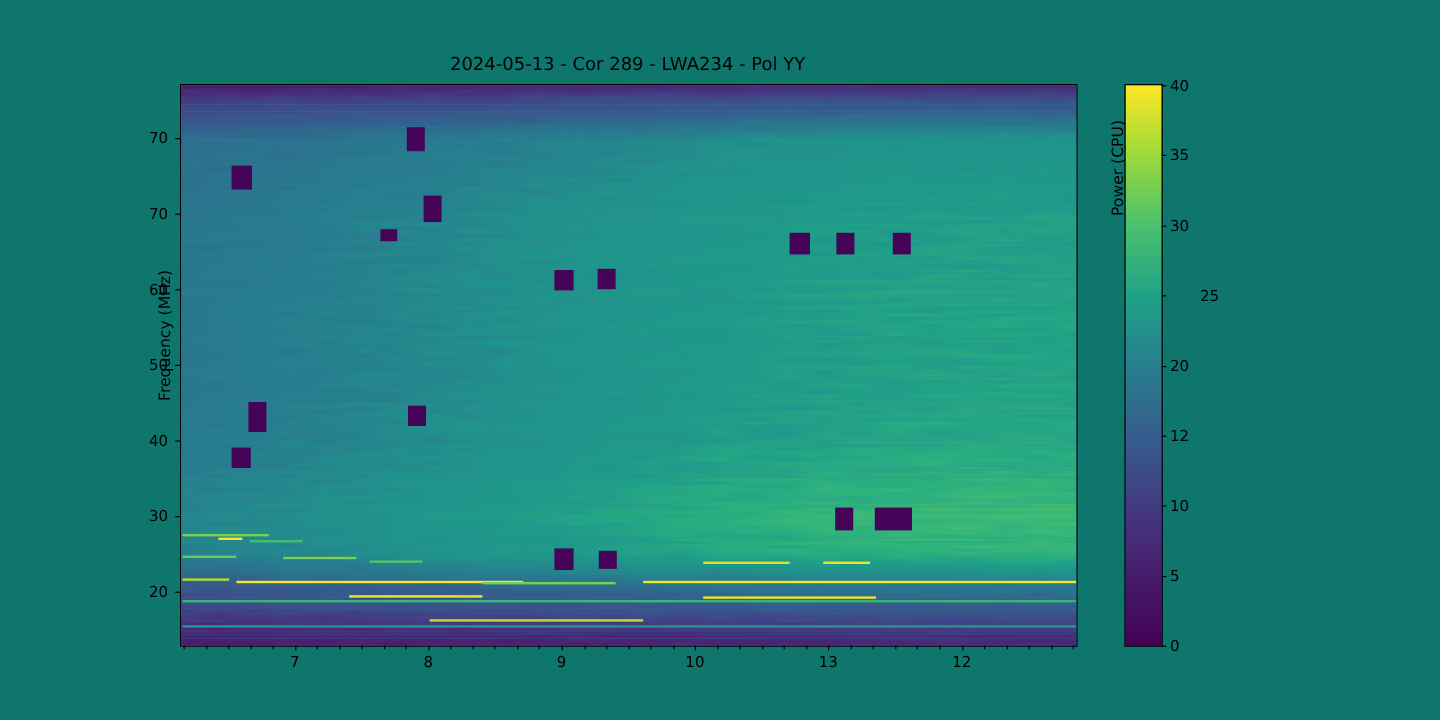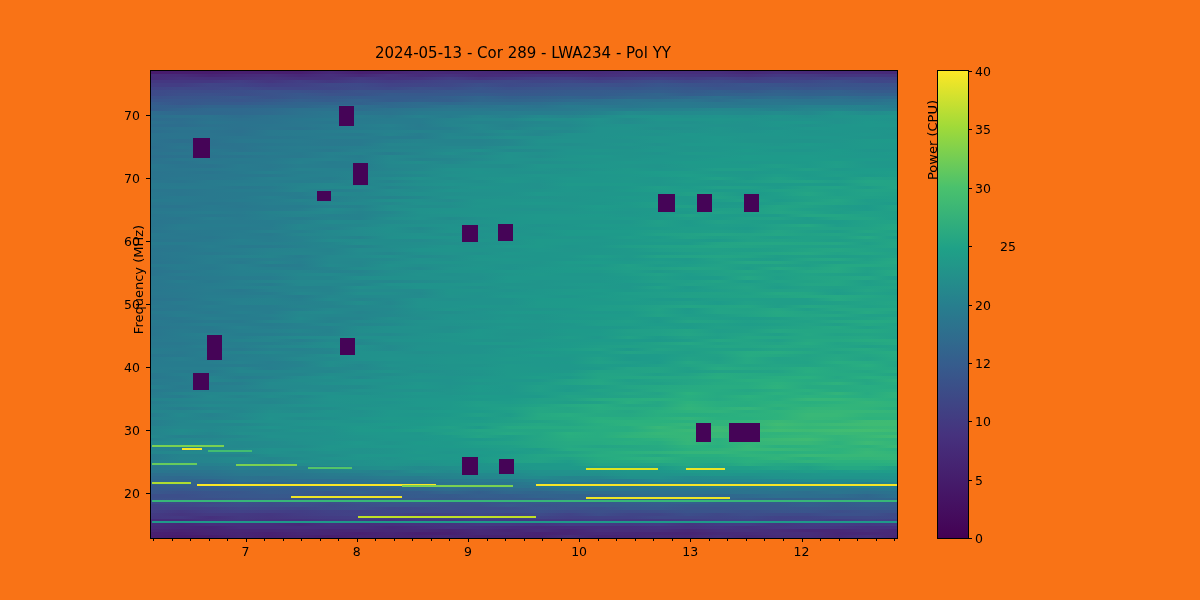--- a/index.html
+++ b/index.html
@@ -12,21 +12,21 @@
     height: 600px;
     font-family: "DejaVu Sans", sans-serif;
     overflow: hidden;
     position: relative;
   }
   #figure {
     position: absolute;
     left: 0; top: 0;
     width: 1200px;
     height: 600px;
-    background: #f97316;
+    background: #0f766e;
   }
   
   #title {
     position: absolute;
     left: 150px;
     top: 44px;
     width: 746px;
     text-align: center;
     font-size: 15px;
     color: #000000;

